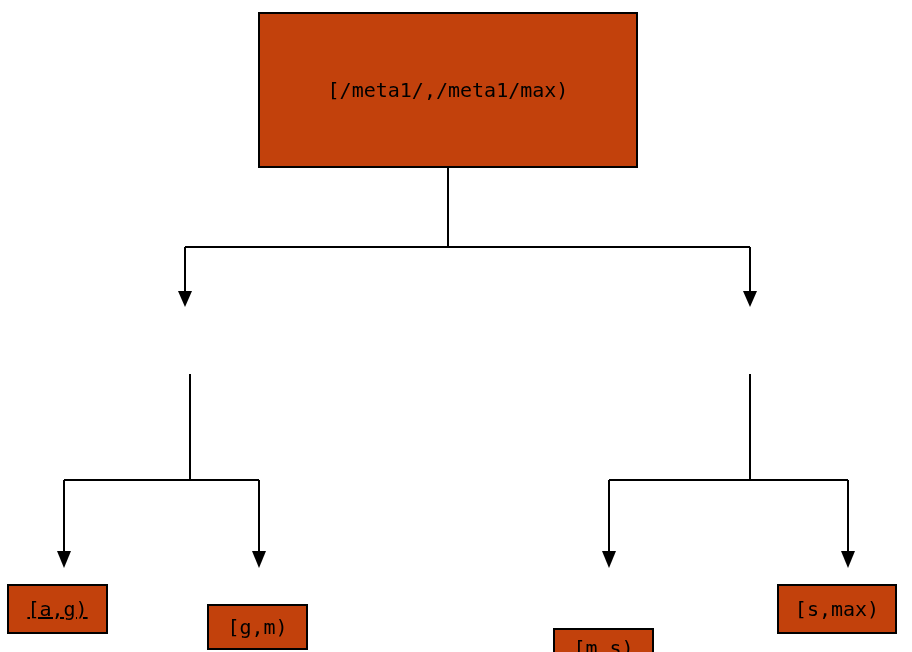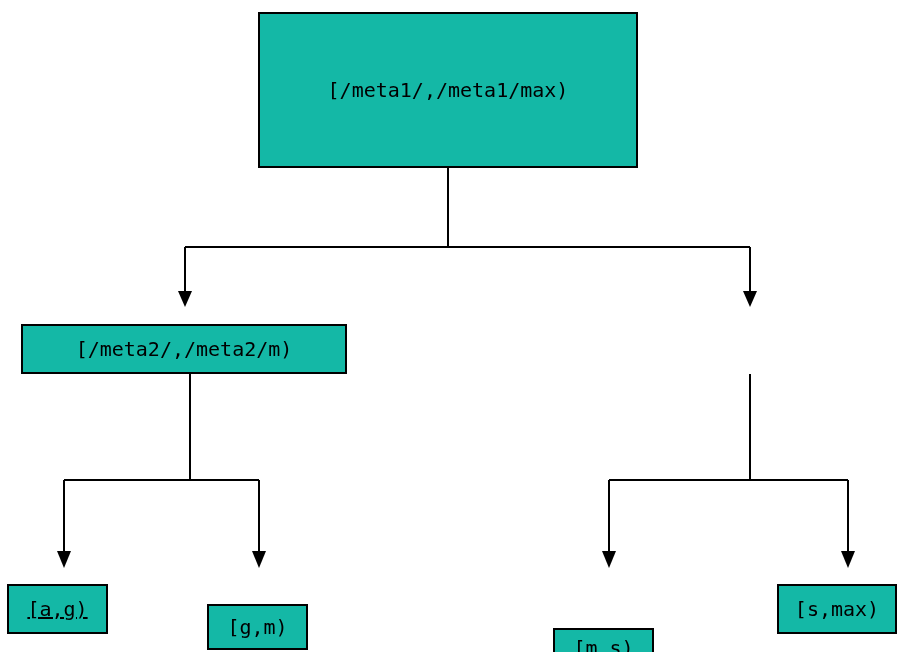--- a/index.html
+++ b/index.html
@@ -16,21 +16,21 @@
     position: relative;
     width: 912px;
     height: 652px;
     background: #ffffff;
     overflow: hidden;
   }
   .node-box {
     position: absolute;
     box-sizing: border-box;
     border: 2px solid #000000;
-    background: #14b8a6;
+    background: #c2410c;
     display: flex;
     align-items: center;
     justify-content: center;
     text-align: center;
     font-family: "DejaVu Sans Mono", "Liberation Mono", monospace;
     font-size: 20px;
     line-height: 1.1;
     letter-spacing: 0px;
     color: #000000;
     white-space: pre;
@@ -80,23 +80,20 @@
     <path class="edge-line" d="M 609 480 L 609 551"></path>
     <path class="edge-line" d="M 848 480 L 848 551"></path>
     <polygon class="edge-arrow" points="602,551 616,551 609,568"></polygon>
     <polygon class="edge-arrow" points="841,551 855,551 848,568"></polygon>
   </svg>
 
   <div class="node-box" style="left:258px; top:12px; width:380px; height:156px;">
     <span>[/meta1/,/meta1/max)</span>
   </div>
 
-  <div class="node-box" style="left:21px; top:324px; width:326px; height:50px;">
-    <span>[/meta2/,/meta2/m)</span>
-  </div>
 
 
   <div class="node-box" style="left:7px; top:584px; width:101px; height:50px;text-decoration:underline;">
     <span>[a,g)</span>
   </div>
 
   <div class="node-box" style="left:207px; top:604px; width:101px; height:46px;">
     <span>[g,m)</span>
   </div>
 

